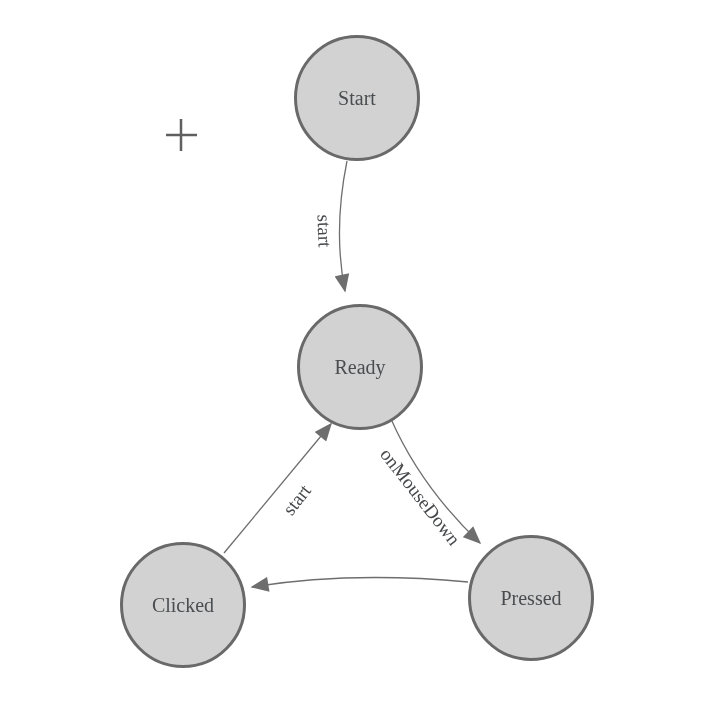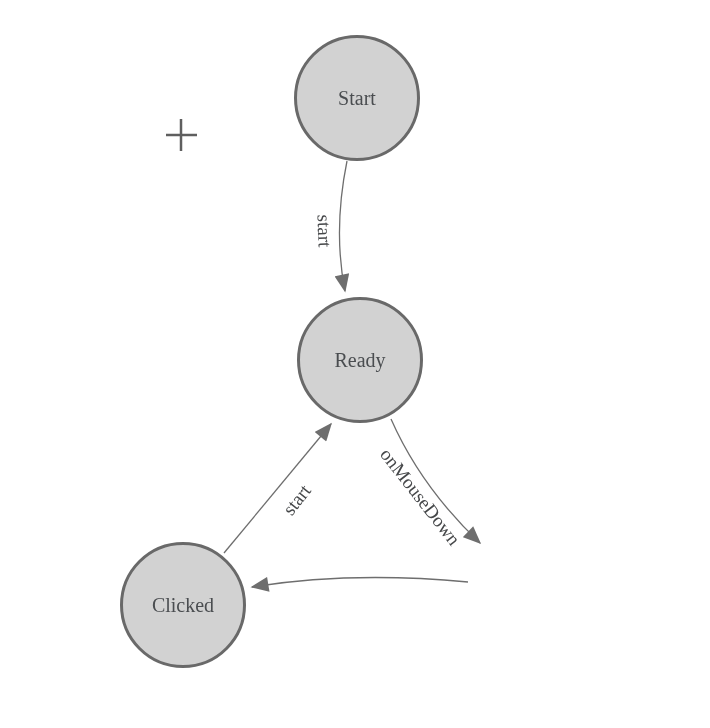--- a/index.html
+++ b/index.html
@@ -54,21 +54,21 @@
   }
   .edge-label {
     position: absolute;
     font-size: 19px;
     color: var(--edge-text, #46484a);
     white-space: nowrap;
     user-select: none;
   }
   
   #node-start   { left: 294px; top:  35px; }
-  #node-ready   { left: 297px; top: 297px; }
+  #node-ready   { left: 297px; top: 304px; }
   #node-clicked { left: 120px; top: 542px; }
   #node-pressed { left: 468px; top: 535px; }
   
   #edge-label-0 { left: 324px; top: 231px; transform: translate(-50%,-50%) rotate(88deg); }
   #edge-label-1 { left: 297px; top: 500px; transform: translate(-50%,-50%) rotate(-52deg); }
   #edge-label-2 { left: 420px; top: 497px; transform: translate(-50%,-50%) rotate(52deg); }
   #edge-label-3 { left: 356px; top: 566px; transform: translate(-50%,-50%); }
 </style>
 </head>
 <body>
@@ -101,20 +101,23 @@
   </div>
 
   <div class="node" id="node-ready">
     <span class="node-label">Ready</span>
   </div>
 
   <div class="node" id="node-clicked">
     <span class="node-label">Clicked</span>
   </div>
 
+  <div class="node" id="node-pressed">
+    <span class="node-label">Pressed</span>
+  </div>
 
   <div class="edge-label" id="edge-label-0">start</div>
 
   <div class="edge-label" id="edge-label-1">start</div>
 
   <div class="edge-label" id="edge-label-2">onMouseDown</div>
 
 
 </div>
 

